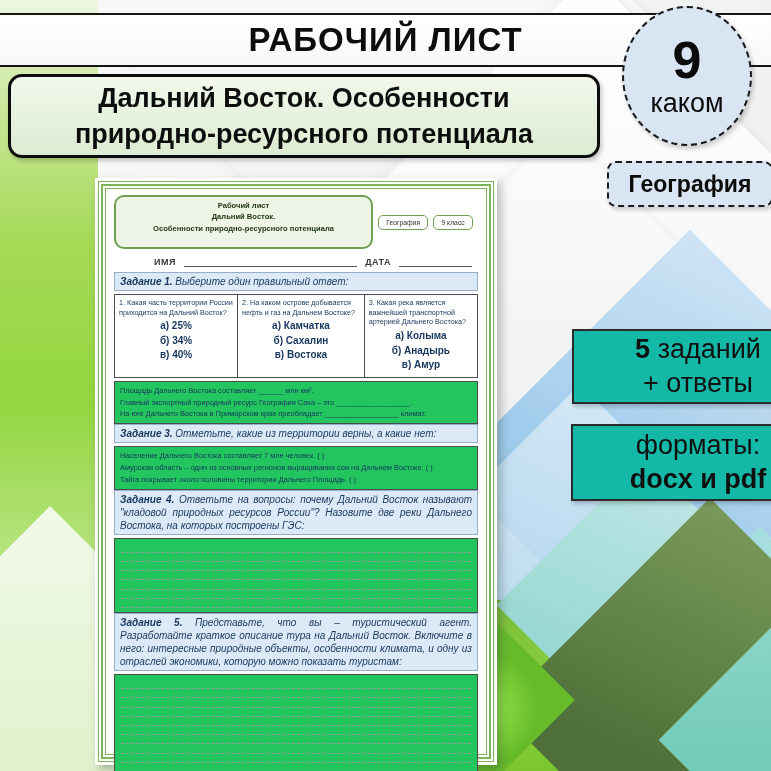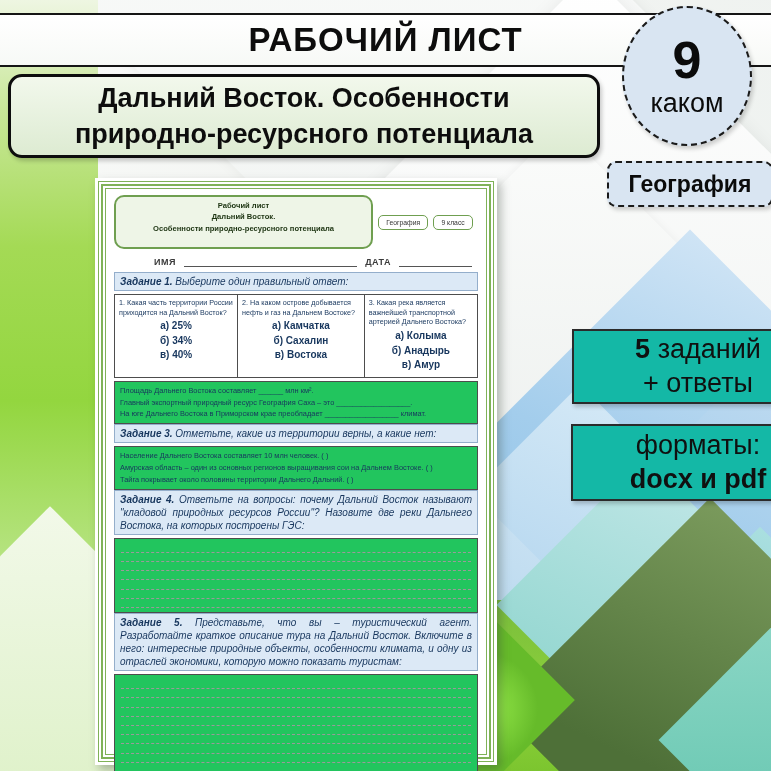--- a/index.html
+++ b/index.html
@@ -234,23 +234,23 @@
       <div>Главный экспортный природный ресурс География Саха – это __________________.</div>
       <div>На юге Дальнего Востока в Приморском крае преобладает __________________ климат.</div>
     </div>
 
     <div class="gap12"></div>
 
     <div class="task-bar">
       <b>Задание 3.</b><span> Отметьте, какие из территории верны, а какие нет:</span>
     </div>
     <div class="t-box fill-box">
-      <div>Население Дальнего Востока составляет 10 млн человек. (              )</div>
+      <div>Население Дальнего Востока составляет 7 млн человек. (              )</div>
       <div>Амурская область – один из основных регионов выращивания сои на Дальнем Востоке. (            )</div>
-      <div>Тайга покрывает около половины территории Дальнего Дальний. (              )</div>
+      <div>Тайга покрывает около половины территории Дальнего Площадь. (              )</div>
     </div>
 
     <div class="gap10"></div>
 
     <div class="task-bar just">
       <b>Задание 4.</b><span> Ответьте на вопросы: почему Дальний Восток называют "кладовой природных ресурсов России"? Назовите две реки Дальнего Востока, на которых построены ГЭС:</span>
     </div>
     <div class="t-box lines-box">
         <div class="wline"></div>
         <div class="wline"></div>

